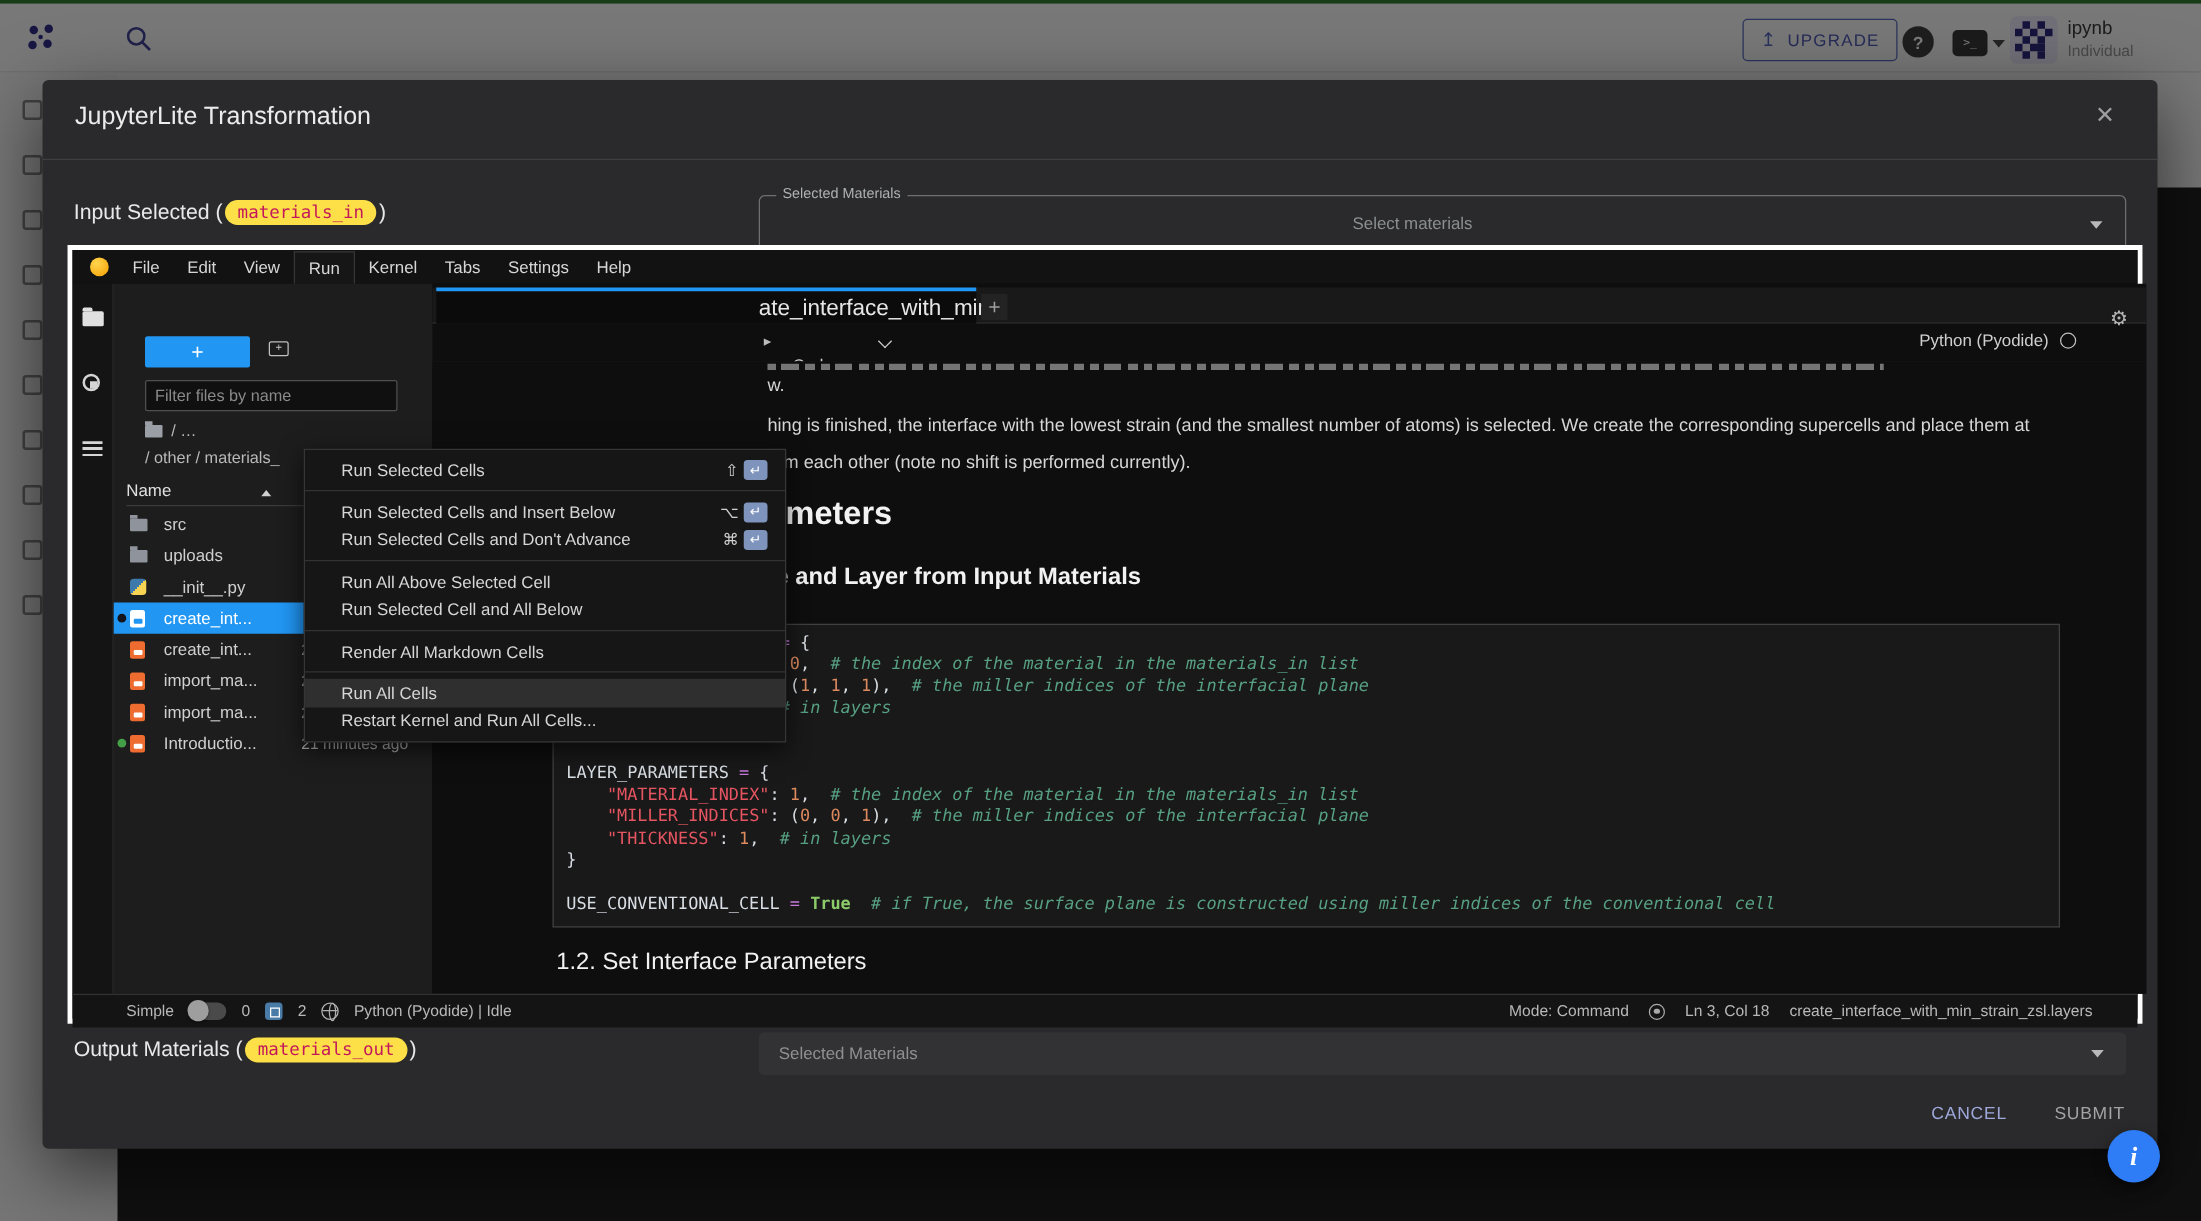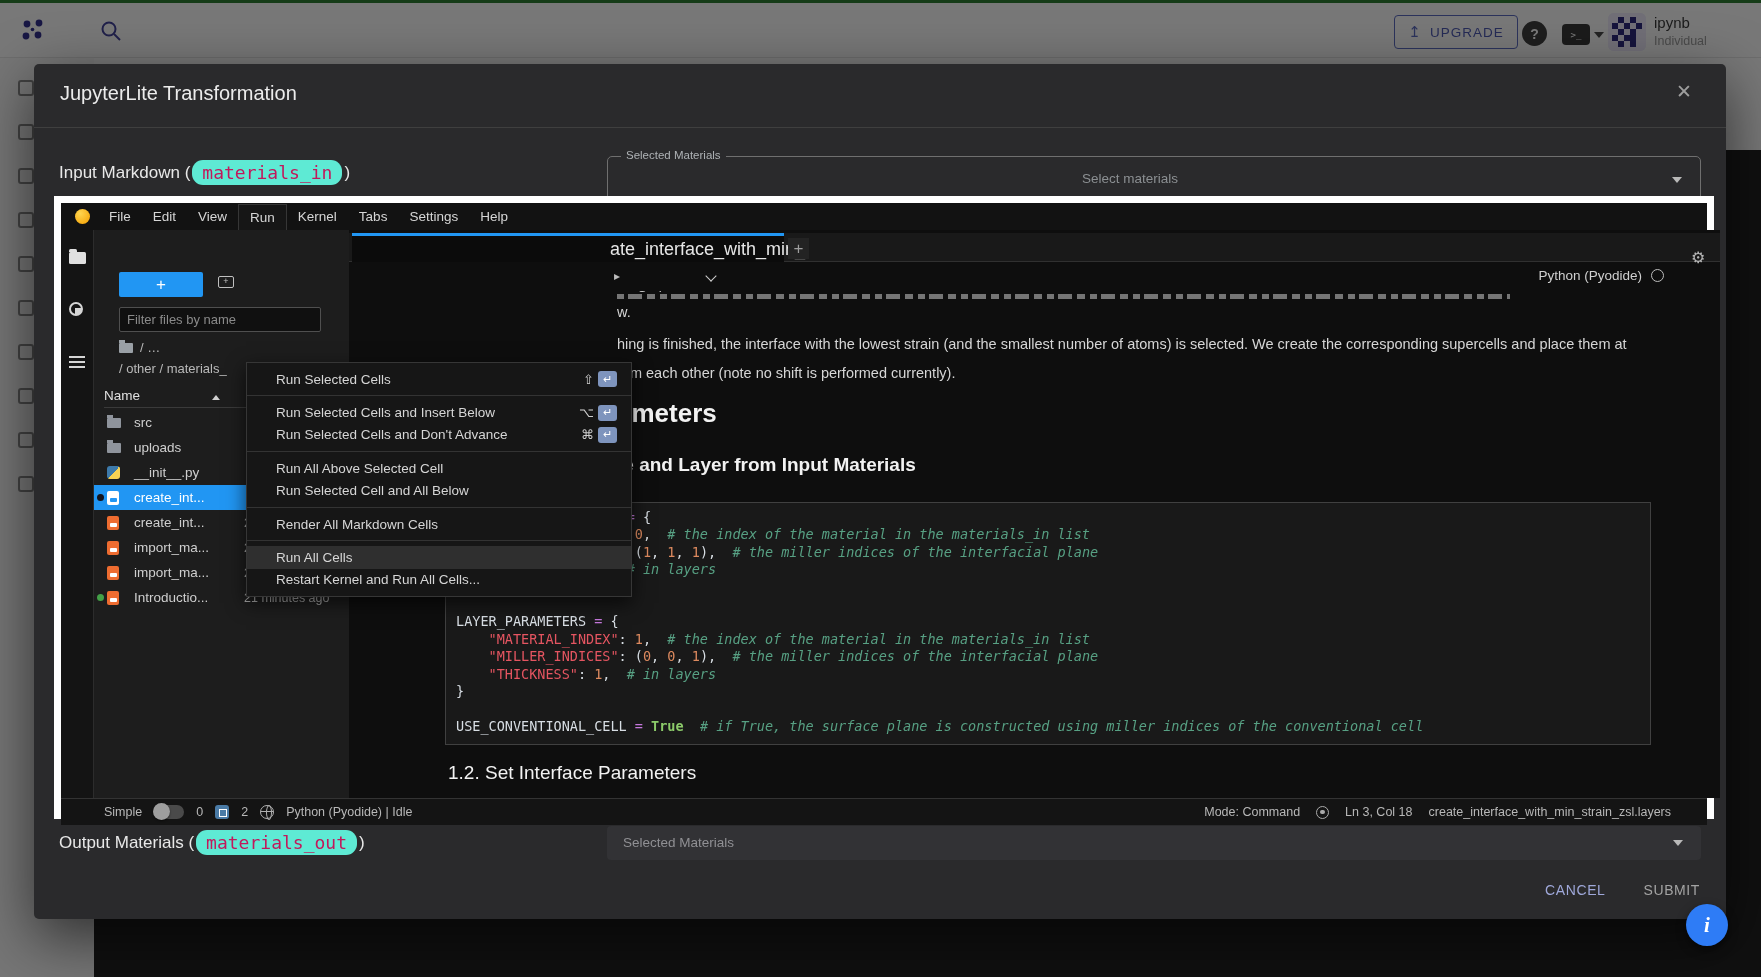--- a/index.html
+++ b/index.html
@@ -31,39 +31,39 @@
   
   .modal { position:absolute; left:34px; top:64px; width:1692px; height:855px; background:#2a2a2c; border-radius:5px;
     box-shadow:0 18px 60px rgba(0,0,0,0.6); z-index:3; }
   .modal-title { position:absolute; left:26px; top:18px; font-size:20px; font-weight:500; color:#ececec; }
   .modal-close { position:absolute; right:34px; top:16px; font-size:19px; color:#9e9e9e; cursor:pointer; }
   .modal-divider { position:absolute; left:0; top:63px; width:100%; height:1px; background:#3f3f3f; }
 
   .io-label { position:absolute; left:25px; font-size:17px; color:#e8e8e8; display:flex; align-items:center; }
   .io-label.input { top:96px; }
   .io-label.output { top:766px; }
-  .code-chip { font-family:"DejaVu Sans Mono", monospace; font-size:18px; color:#c2185b; background:#5eead4; border-radius:11px;
+  .code-chip { font-family:"DejaVu Sans Mono", monospace; font-size:14px; color:#c2185b; background:#fde047; border-radius:11px;
     padding:2px 10px; margin:0 2px; }
 
   .mat-fieldset { position:absolute; left:573px; top:92px; width:1094px; height:47px; border:1px solid #6f6f6f; border-radius:5px; }
   .mat-legend { position:absolute; left:13px; top:-8px; background:#2a2a2c; padding:0 5px; font-size:11.5px; color:#aeb2b5; }
   .chips-row { position:absolute; left:12px; top:10px; display:flex; gap:7px; align-items:center; }
   .mat-placeholder { position:absolute; left:474px; top:14px; font-size:13.5px; color:#8b8f92; }
   .dd-caret { position:absolute; width:0; height:0; border-left:5.5px solid transparent; border-right:5.5px solid transparent; border-top:6px solid #b9b9b9; }
 
   .out-select { position:absolute; left:573px; top:762px; width:1094px; height:34px; background:#323235; border-radius:4px; }
   .out-placeholder { position:absolute; left:16px; top:9px; font-size:13.5px; color:#909094; }
 
   .dlg-actions { position:absolute; right:26px; top:818px; display:flex; gap:38px; }
   .btn-text { font-size:14px; font-weight:500; letter-spacing:0.6px; background:none; border:none; }
   .btn-cancel { color:#9fa8da; }
   .btn-submit { color:#a3a3a3; }
 
   
-  .jpanel { position:absolute; left:20px; top:132px; width:1660px; height:623px; background:#0e0e0e; border:7px solid #ffffff; }
+  .jpanel { position:absolute; left:20px; top:132px; width:1660px; height:623px; background:#0e0e0e; border:4px solid #ffffff; }
   .menubar { position:absolute; left:0; top:0; width:100%; height:27px; background:#121212; display:flex; align-items:center; }
   .jlite-ic { width:15px; height:15px; border-radius:50%; background:radial-gradient(circle at 35% 30%, #ffd54f, #f59f00); margin:0 8px 0 14px; }
   .mb-item { font-size:13.5px; color:#d6d6d6; padding:5px 11px; }
   .mb-item.active { background:#161616; border:1px solid #363636; border-bottom:none; }
 
   .tabstrip { position:absolute; left:0; top:27px; width:33px; height:568px; background:#141414; border-right:1px solid #2c2c2c; }
   .ts-ic { position:absolute; left:8px; }
   .ts-folder { width:17px; height:12px; background:#e0e0e0; border-radius:1.5px; }
   .ts-folder::before { content:""; position:absolute; left:0; top:-3px; width:8px; height:3px; background:#e0e0e0; border-radius:1.5px 1.5px 0 0; }
   .ts-run { width:14px; height:14px; border:2px solid #d5d5d5; border-radius:50%; }
@@ -224,21 +224,21 @@
     </div>
   <div class="workspace"></div>
   <div class="overlay"></div>
 
   <div class="modal">
     <div class="modal-title">JupyterLite Transformation</div>
     <div class="modal-close">✕</div>
     <div class="modal-divider"></div>
 
     <div class="io-label input">
-      <span>Input Markdown (</span>
+      <span>Input Selected (</span>
       <span class="code-chip">materials_in</span>
       <span>)</span>
     </div>
 
     <div class="mat-fieldset">
       <div class="mat-legend">Selected Materials</div>
       <div class="chips-row" id="chips-row"></div>
       <div class="mat-placeholder">Select materials</div>
       <div class="dd-caret" style="right:18px; top:20px;"></div>
     </div>

